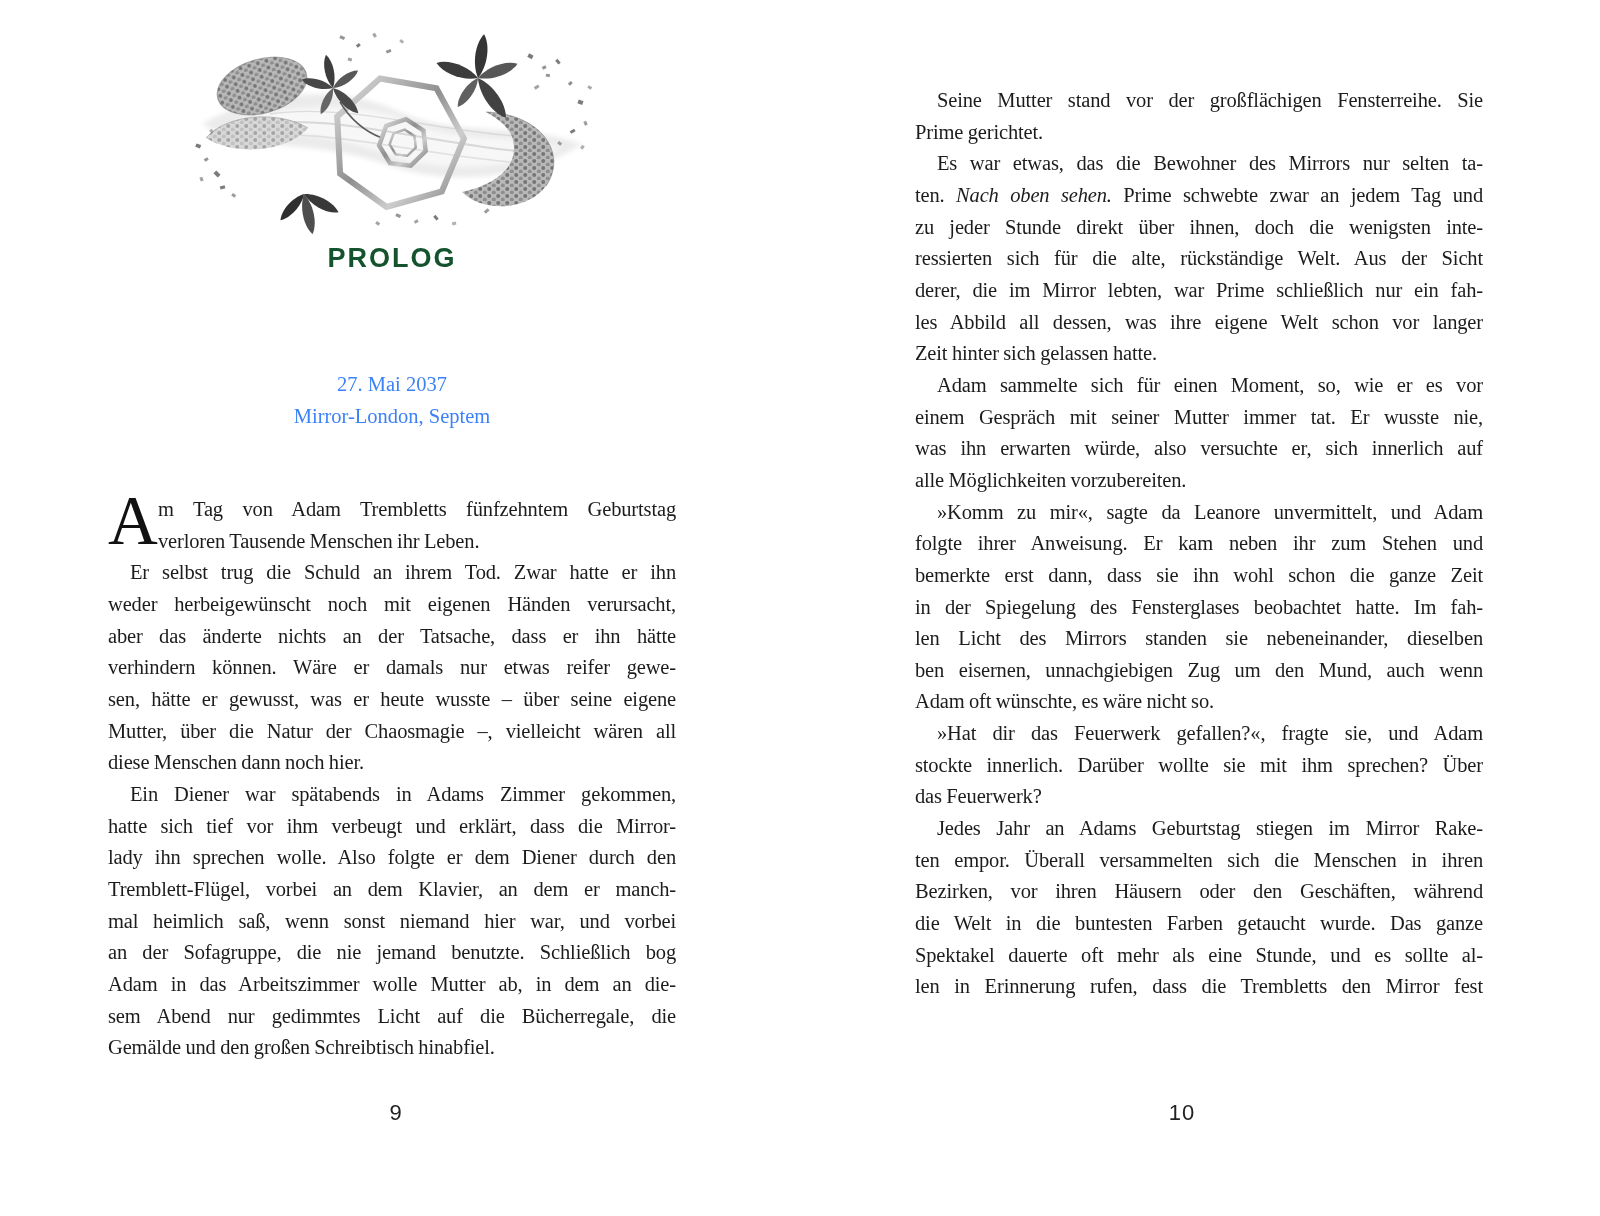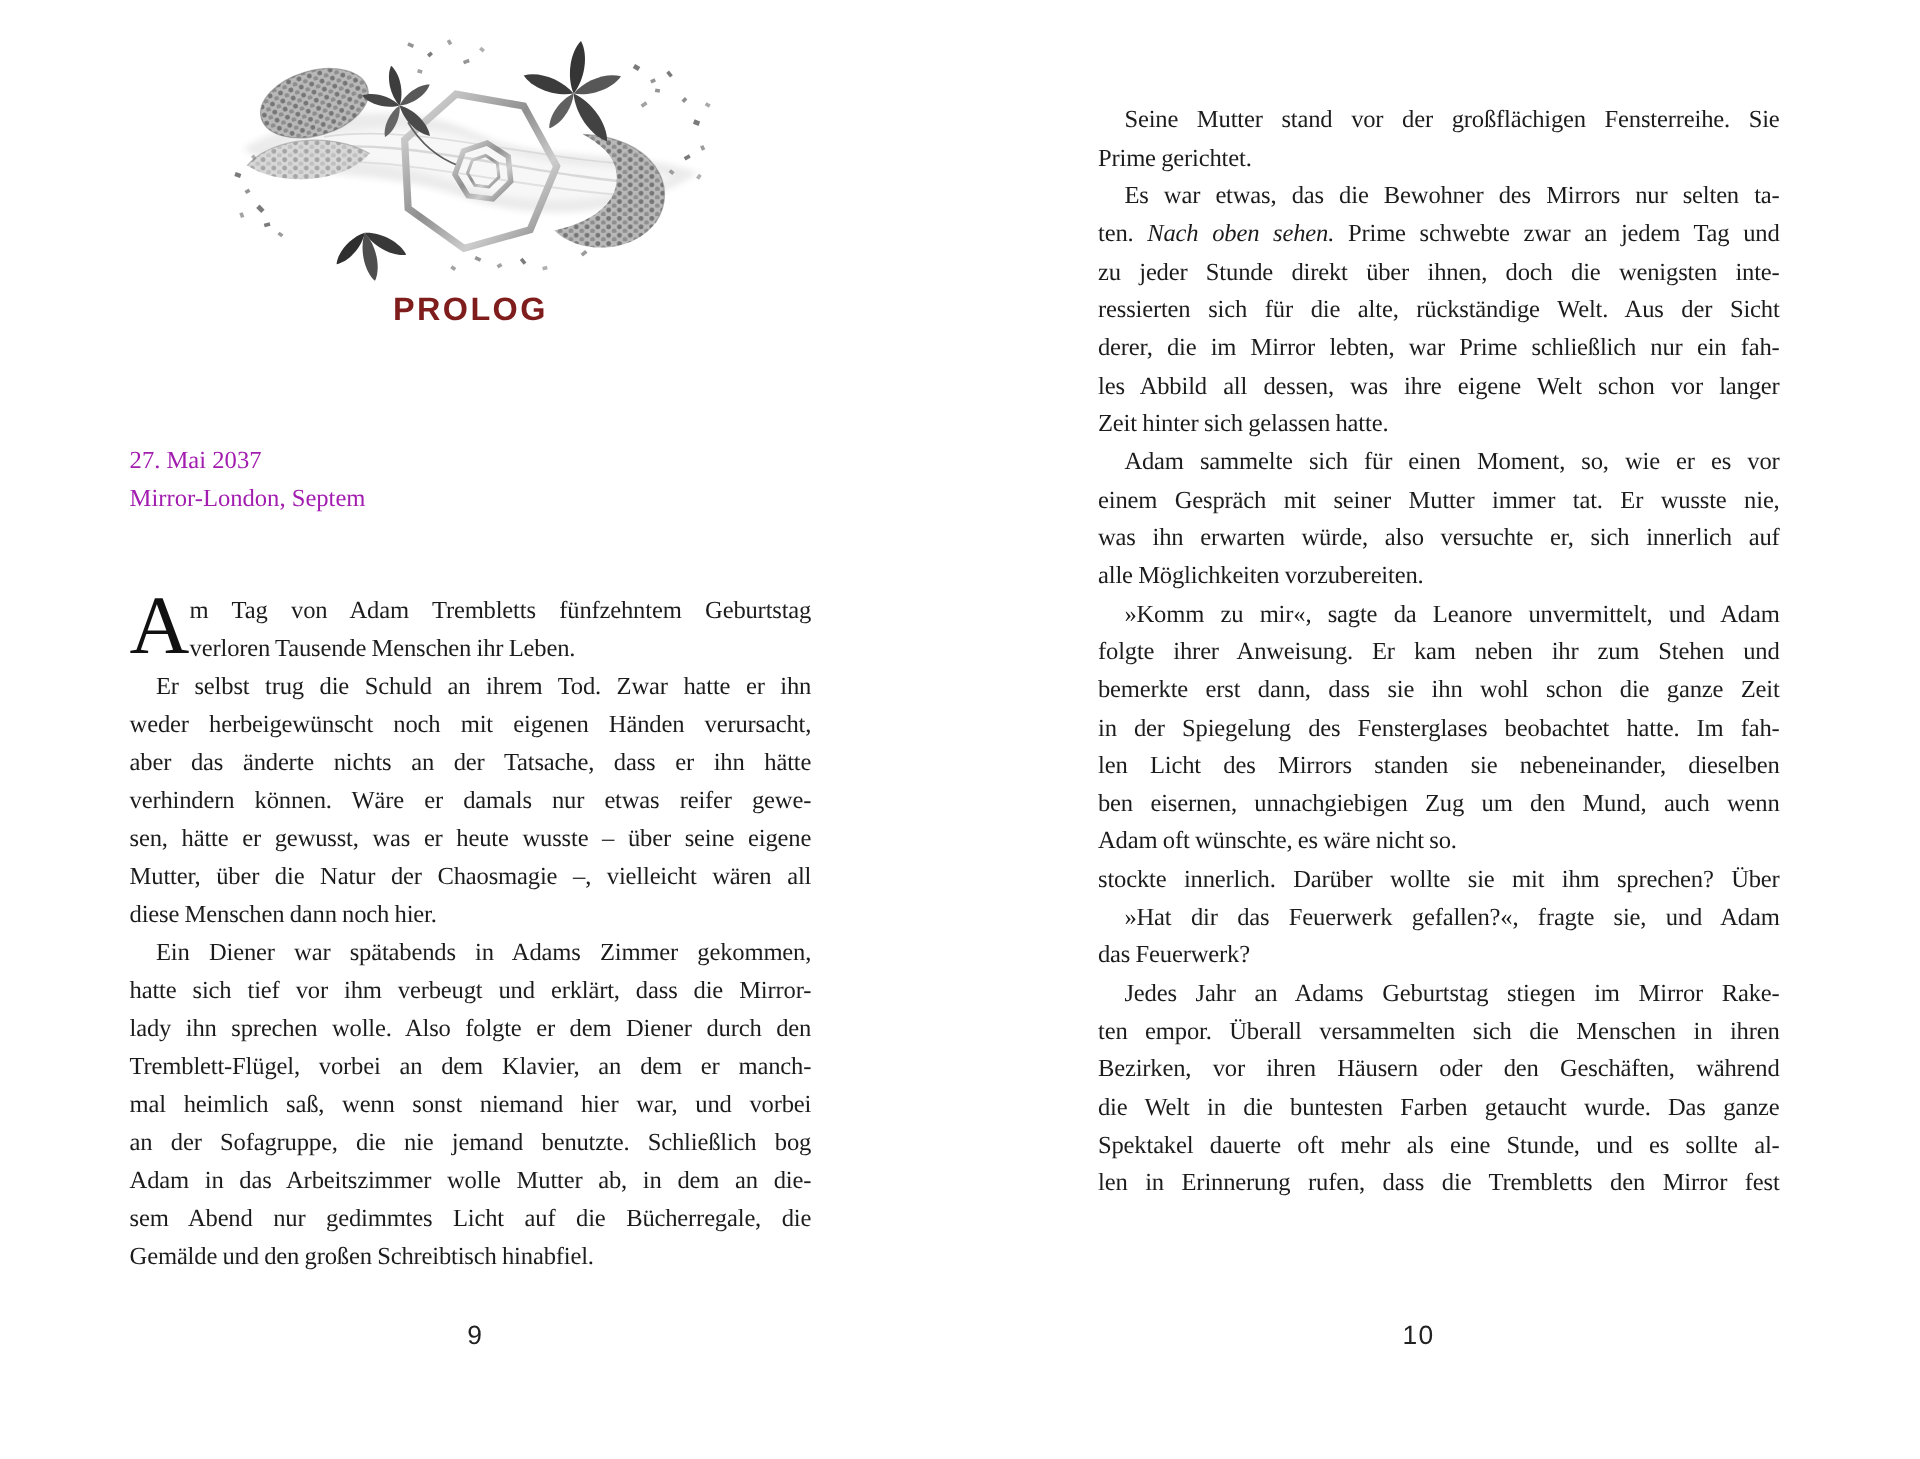--- a/index.html
+++ b/index.html
@@ -5,25 +5,25 @@
   html,body{margin:0;padding:0;background:#ffffff;}
   .canvas{position:relative;width:1600px;height:1216px;background:#ffffff;overflow:hidden;
           font-family:"Liberation Serif","DejaVu Serif",serif;color:#1c1c1c;}
 
   
   .ornament{position:absolute;left:190px;top:26px;width:410px;height:208px;}
 
   
   .prolog{position:absolute;left:108px;top:243px;width:568px;margin:0;text-align:center;
           font-family:"Liberation Sans","DejaVu Sans",sans-serif;font-weight:bold;
-          font-size:27px;letter-spacing:2px;color:#7f1d1d;}
-
-  
-  .dateline{position:absolute;left:108px;top:369px;width:568px;text-align:left;
-            font-size:20.5px;line-height:31.6px;color:#a21caf;}
+          font-size:27px;letter-spacing:2px;color:#14532d;}
+
+  
+  .dateline{position:absolute;left:108px;top:369px;width:568px;text-align:center;
+            font-size:20.5px;line-height:31.6px;color:#3b82f6;}
 
   
   .body-text{position:absolute;width:568px;font-size:20.5px;line-height:31.66px;
              letter-spacing:-0.15px;word-spacing:-0.5px;color:#1c1c1c;}
   .bt-left{left:108px;top:494px;}
   .bt-right{left:915px;top:85px;}
 
   .para{margin:0;}
   .line{text-align:justify;text-align-last:justify;}
   .line.last{text-align-last:left;}
@@ -216,22 +216,22 @@
         <div class="para indent">
           <div class="line first">»Komm zu mir«, sagte da Leanore unvermittelt, und Adam</div>
           <div class="line">folgte ihrer Anweisung. Er kam neben ihr zum Stehen und</div>
           <div class="line">bemerkte erst dann, dass sie ihn wohl schon die ganze Zeit</div>
           <div class="line">in der Spiegelung des Fensterglases beobachtet hatte. Im fah-</div>
           <div class="line">len Licht des Mirrors standen sie nebeneinander, dieselben</div>
           <div class="line">ben eisernen, unnachgiebigen Zug um den Mund, auch wenn</div>
           <div class="line last">Adam oft wünschte, es wäre nicht so.</div>
         </div>
         <div class="para indent">
+          <div class="line first">»Hat dir das Feuerwerk gefallen?«, fragte sie, und Adam</div>
           <div class="line">stockte innerlich. Darüber wollte sie mit ihm sprechen? Über</div>
-          <div class="line first">»Hat dir das Feuerwerk gefallen?«, fragte sie, und Adam</div>
           <div class="line last">das Feuerwerk?</div>
         </div>
         <div class="para indent">
           <div class="line first">Jedes Jahr an Adams Geburtstag stiegen im Mirror Rake-</div>
           <div class="line">ten empor. Überall versammelten sich die Menschen in ihren</div>
           <div class="line">Bezirken, vor ihren Häusern oder den Geschäften, während</div>
           <div class="line">die Welt in die buntesten Farben getaucht wurde. Das ganze</div>
           <div class="line">Spektakel dauerte oft mehr als eine Stunde, und es sollte al-</div>
           <div class="line">len in Erinnerung rufen, dass die Trembletts den Mirror fest</div>
         </div>

